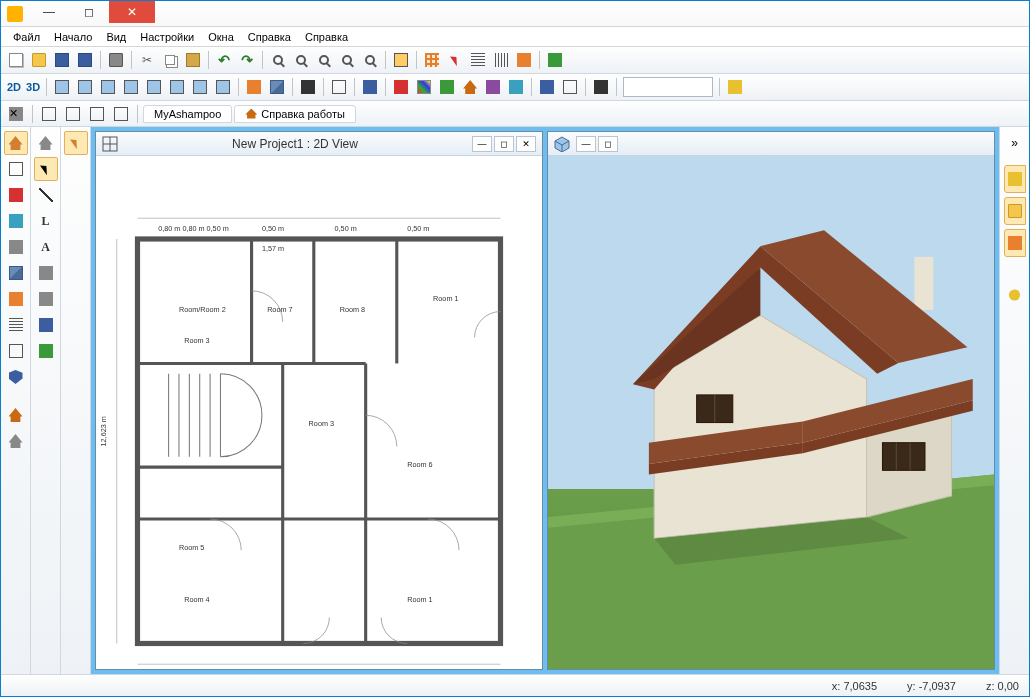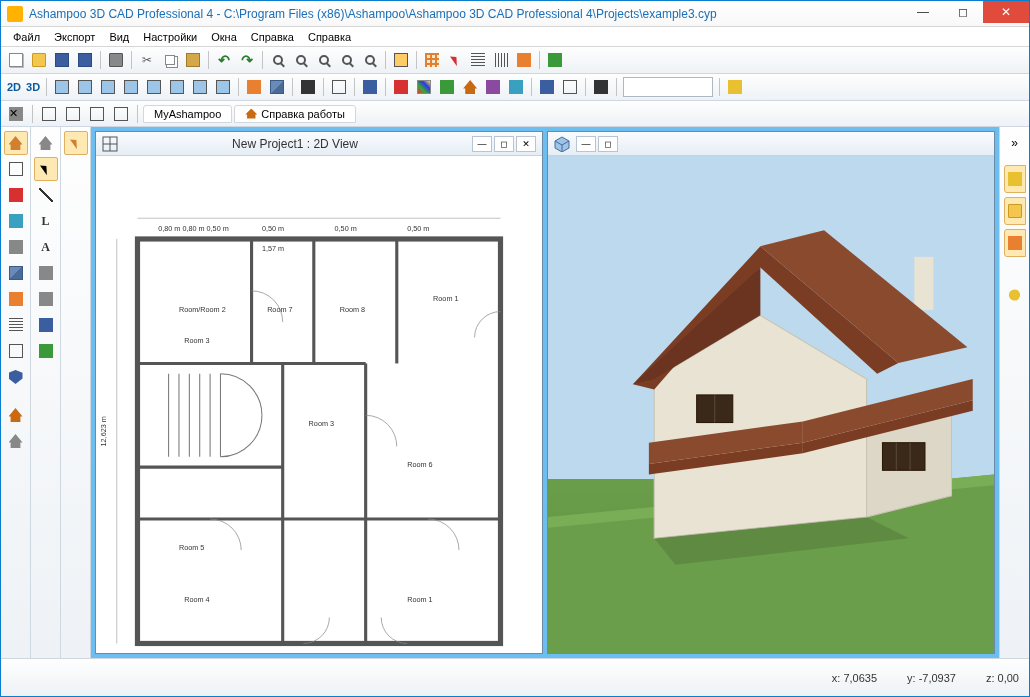--- a/index.html
+++ b/index.html
@@ -57,21 +57,21 @@
 
 
 .floorplan { position: absolute; inset: 0; }
 .floorplan rect.wall { fill: none; stroke: #555; stroke-width: 5; }
 .floorplan line.dim { stroke: #888; stroke-width: 0.5; }
 .floorplan text { font-size: 7px; fill: #333; }
 .floorplan path.arc { fill: none; stroke: #888; stroke-width: 0.7; }
 
 
 .house3d { position: absolute; inset: 0; }
-.status { height: 38px; background: linear-gradient(#fefefe,#eef2f6); border-top: 1px solid #cfd8e0; display: flex; align-items: center; justify-content: flex-end; padding: 0 10px; gap: 30px; color: #333; }
+.status { height: 22px; background: linear-gradient(#fefefe,#eef2f6); border-top: 1px solid #cfd8e0; display: flex; align-items: center; justify-content: flex-end; padding: 0 10px; gap: 30px; color: #333; }
 
 
 .ico { width: 14px; height: 14px; display: inline-block; }
 .ico-file { background: #fff; border: 1px solid #888; box-shadow: 1px 1px 0 #bbb; }
 .ico-folder { background: #f4c64e; border: 1px solid #c89a20; border-radius: 1px; }
 .ico-save { background: #3a5ea0; border: 1px solid #2a4a80; }
 .ico-print { background: #888; border: 1px solid #555; border-radius: 1px; }
 .ico-cut { color: #555; font-size: 12px; }
 .ico-copy { background: #fff; border: 1px solid #888; box-shadow: 2px 2px 0 #fff, 2px 2px 0 1px #888; width: 10px; height: 10px; }
 .ico-paste { background: #d4a84a; border: 1px solid #a07c2a; }
@@ -100,31 +100,30 @@
 
 .right-panel-tab { width: 22px; height: 28px; background: #ffe9b3; border: 1px solid #e0b060; border-radius: 3px 0 0 3px; margin-bottom: 2px; display: flex; align-items: center; justify-content: center; }
 </style>
 </head>
 <body>
 
 <div class="window">
 
   <div class="titlebar">
     <div class="app-icon"></div>
-    <div class="title-text">Ashampoo 3D CAD Professional 4 - C:\Program Files (x86)\Ashampoo\Ashampoo 3D CAD Professional 4\Projects\example3.cyp</div>
     <div class="win-controls">
       <div class="win-btn">—</div>
       <div class="win-btn">◻</div>
       <div class="win-btn close">✕</div>
     </div>
   </div>
 
   <div class="menubar">
     <span>Файл</span>
-    <span>Экспорт</span>
+    <span>Начало</span>
     <span>Вид</span>
     <span>Настройки</span>
     <span>Окна</span>
     <span>Справка</span>
     <span>Справка</span>
   </div>
 
   <div class="toolbar">
     <div class="tb-btn">
         <span class="ico ico-file"></span>

